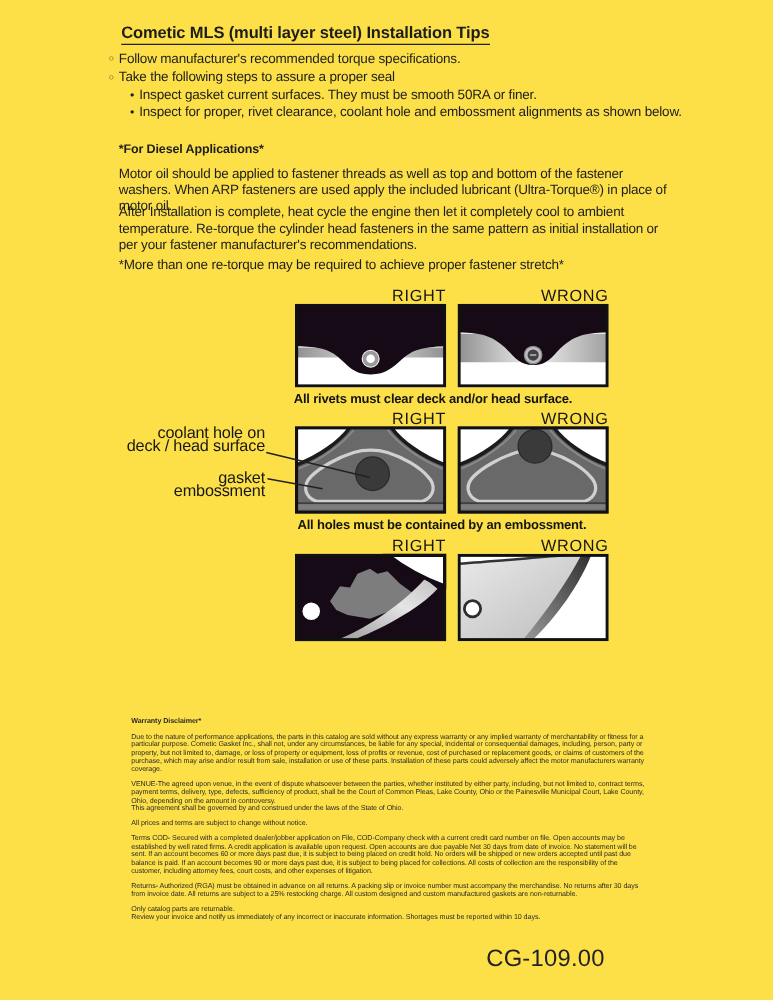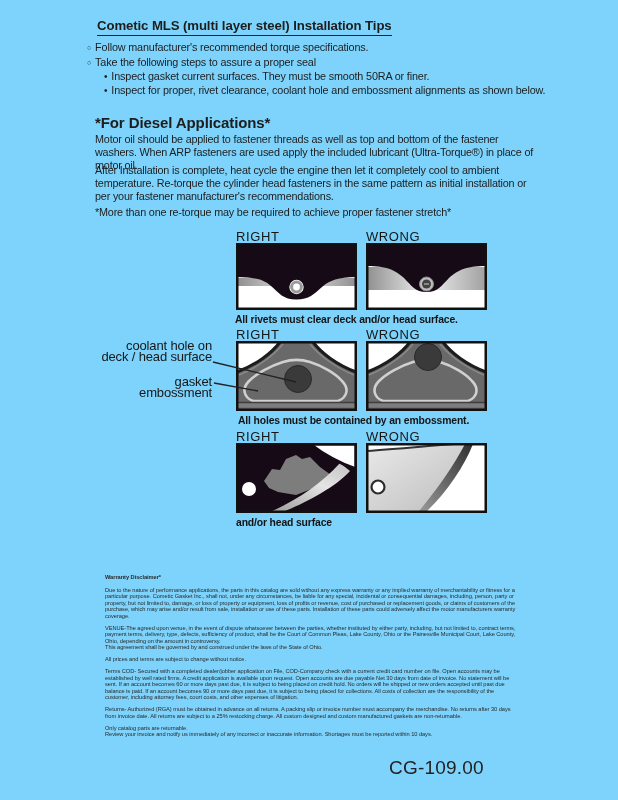--- a/index.html
+++ b/index.html
@@ -1,33 +1,33 @@
 <!DOCTYPE html>
 <html><head>
 <meta charset="utf-8">
 <style>
   html,body{margin:0;padding:0;background:#fff;}
   .page{
-    position:relative;width:618px;height:800px;background:#7dd3fc;
+    position:relative;width:618px;height:800px;background:#fde047;
     font-family:"Liberation Sans",sans-serif;color:#1d1d1d;overflow:hidden;
   }
   .abs{position:absolute;}
   
   .title{
     left:97px;top:18px;font-size:13.2px;font-weight:bold;letter-spacing:-0.1px;
     border-bottom:1.6px solid #222;padding-bottom:2px;
   }
   .bullets{left:87px;top:41px;font-size:10.8px;letter-spacing:-0.15px;line-height:13.6px;width:470px;}
   .b1::before{content:"○";font-size:7px;position:relative;top:-1px;margin-right:4px;}
   .b2{padding-left:17px;}
   .b2::before{content:"•";font-size:10px;margin-right:4px;}
-  .h2{left:95px;top:114px;font-size:15px;font-weight:bold;letter-spacing:-0.1px;}
+  .h2{left:95px;top:114px;font-size:10px;font-weight:bold;letter-spacing:-0.1px;}
   .para{left:95px;font-size:10.8px;letter-spacing:-0.18px;line-height:13.2px;width:442px;}
   
-  .dlabel{font-size:13px;letter-spacing:0.6px;color:#161616;width:121px;text-align:left;}
+  .dlabel{font-size:13px;letter-spacing:0.6px;color:#161616;width:121px;text-align:right;}
   .panel{width:121px;display:block;}
   .caption{font-size:10.4px;font-weight:bold;letter-spacing:-0.15px;color:#141414;line-height:11.5px;}
   .ann{
     left:100px;width:112px;text-align:right;font-size:13px;letter-spacing:-0.15px;
     line-height:10.6px;color:#171717;
   }
   
   .legal{left:105px;top:574px;width:414px;font-size:5.7px;line-height:6.5px;letter-spacing:-0.05px;color:#2a2a2a;}
   .legal .lp{margin:0 0 5.5px 0;}
   .legal .tight{margin:0;}
@@ -170,21 +170,20 @@
     </defs>
     <rect x="0" y="0" width="121" height="70" fill="#ffffff"></rect>
     <path d="M1,8 C30,6 62,3 88,1 L99,1 C88,22 70,48 52,69 L1,69 Z" fill="url(#g3w2)"></path>
     <path d="M99,1 L107,1 C98,24 80,50 60,69 L52,69 C70,48 88,22 99,1 Z" fill="url(#g3w)"></path>
     <path d="M1,8 C30,6 62,3 88,1" fill="none" stroke="#333" stroke-width="2"></path>
     <circle cx="12" cy="44" r="6.5" fill="#ffffff" stroke="#2d2d2d" stroke-width="2.2"></circle>
     <rect x="1.25" y="1.25" width="118.5" height="67.5" fill="none" stroke="#111" stroke-width="2.5"></rect>
   </svg>
 
   <div class="abs caption" style="left:236px;top:517px;width:250px">
-    <div>and/or head surface</div>
   </div>
 
   <div class="abs legal">
     <div class="head">Warranty Disclaimer*</div>
     <div class="lp">Due to the nature of performance applications, the parts in this catalog are sold without any express warranty or any implied warranty of merchantability or fitness for a particular purpose.  Cometic Gasket Inc., shall not, under any circumstances, be liable for any special, incidental or consequential damages, including, person, party or property, but not limited to, damage, or loss of property or equipment, loss of profits or revenue, cost of purchased or replacement goods, or claims of customers of the purchase, which may arise and/or result from sale, installation or use of these parts.  Installation of these parts could adversely affect the motor manufacturers warranty coverage.</div>
     <div class="tight">VENUE-The agreed upon venue, in the event of dispute whatsoever between the parties, whether instituted by either party, including, but not limited to, contract terms, payment terms, delivery, type, defects, sufficiency of product, shall be the Court of Common Pleas, Lake County, Ohio or the Painesville Municipal Court, Lake County, Ohio, depending on the amount in controversy.</div>
     <div class="lp">This agreement shall be governed by and construed under the laws of the State of Ohio.</div>
     <div class="lp">All prices and terms are subject to change without notice.</div>
     <div class="lp">Terms COD- Secured with a completed dealer/jobber application on File, COD-Company check with a current credit card number on file.  Open accounts may be established by well rated firms.  A credit application is available upon request.  Open accounts are due payable Net 30 days from date of invoice.  No statement will be sent.  If an account becomes 60 or more days past due, it is subject to being placed on credit hold.  No orders will be shipped or new orders accepted until past due balance is paid.  If an account becomes 90 or more days past due, it is subject to being placed for collections.  All costs of collection are the responsibility of the customer, including attorney fees, court costs, and other expenses of litigation.</div>
     <div class="lp">Returns- Authorized (RGA) must be obtained in advance on all returns.  A packing slip or invoice number must accompany the merchandise.  No returns after 30 days from invoice date.  All returns are subject to a 25% restocking charge.  All custom designed and custom manufactured gaskets are non-returnable.</div>

